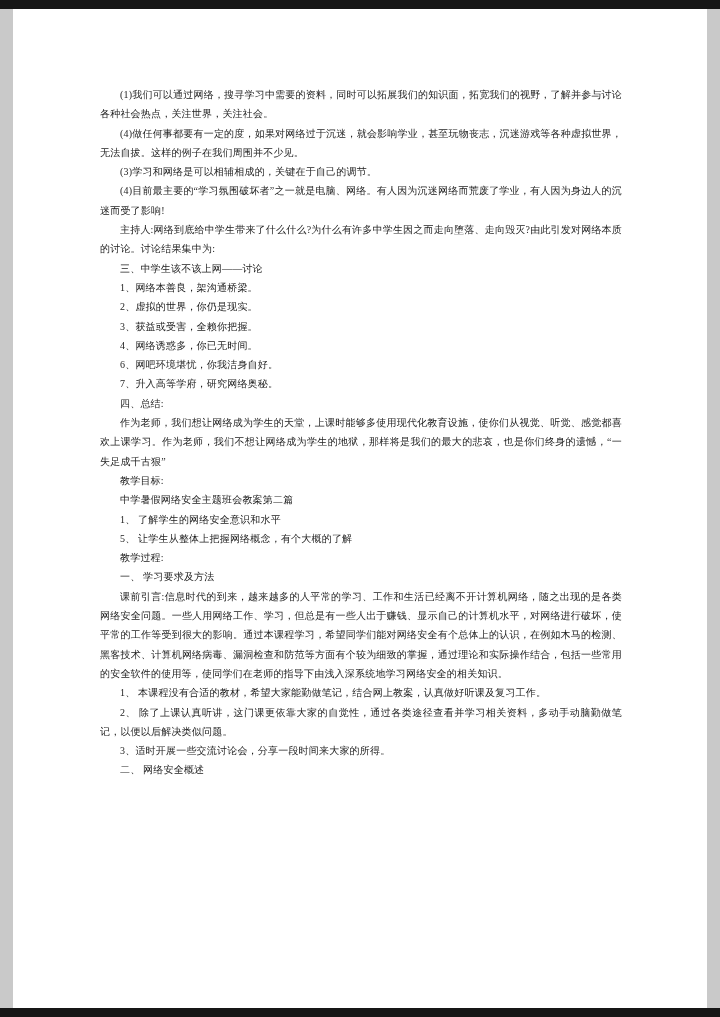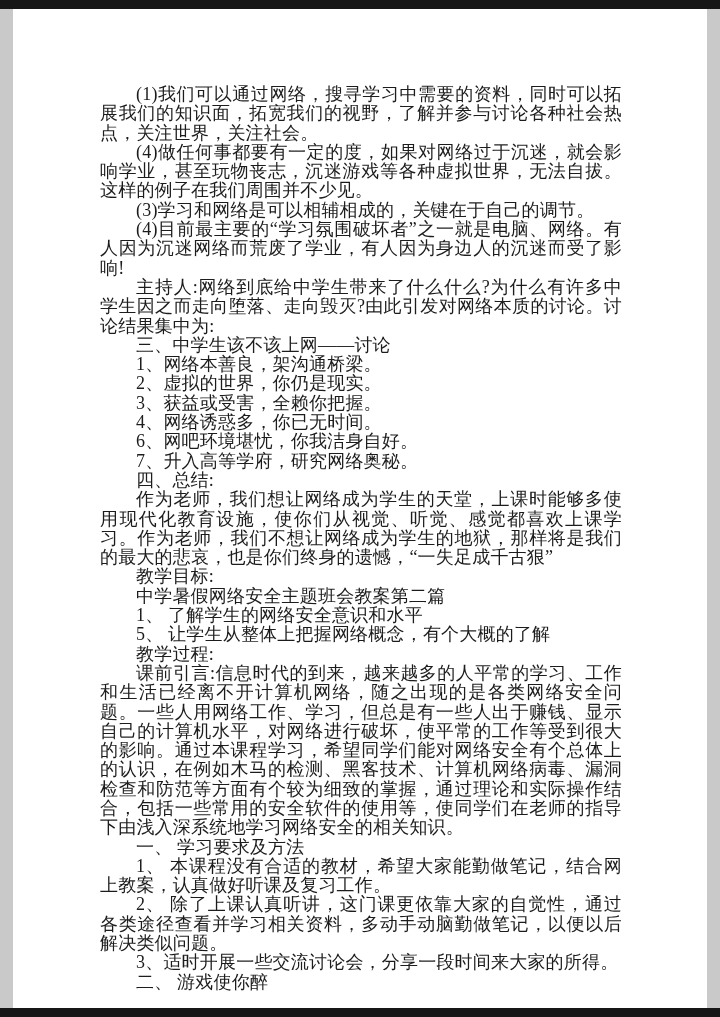--- a/index.html
+++ b/index.html
@@ -43,21 +43,21 @@
       position: absolute;
       top: 9px; left: 13px; right: 13px; bottom: 9px;
       background: #ffffff;
       box-sizing: border-box;
       padding: 76px 85px 0 87px;
       overflow: hidden;
     }
     .para {
       margin: 0;
       padding: 0;
-      font-size: 18px;
+      font-size: 10px;
       line-height: 19.3px;
       color: #1c1c1c;
       text-indent: 2em;
       text-align: justify;
       letter-spacing: 0.2px;
       word-break: break-all;
     }
   </style>
 </head>
 <body>
@@ -80,20 +80,20 @@
       <p class="para">4、网络诱惑多，你已无时间。</p>
       <p class="para">6、网吧环境堪忧，你我洁身自好。</p>
       <p class="para">7、升入高等学府，研究网络奥秘。</p>
       <p class="para">四、总结:</p>
       <p class="para">作为老师，我们想让网络成为学生的天堂，上课时能够多使用现代化教育设施，使你们从视觉、听觉、感觉都喜欢上课学习。作为老师，我们不想让网络成为学生的地狱，那样将是我们的最大的悲哀，也是你们终身的遗憾，“一失足成千古狠”</p>
       <p class="para">教学目标:</p>
       <p class="para">中学暑假网络安全主题班会教案第二篇</p>
       <p class="para">1、 了解学生的网络安全意识和水平</p>
       <p class="para">5、 让学生从整体上把握网络概念，有个大概的了解</p>
       <p class="para">教学过程:</p>
+      <p class="para">一、 学习要求及方法</p>
       <p class="para">课前引言:信息时代的到来，越来越多的人平常的学习、工作和生活已经离不开计算机网络，随之出现的是各类网络安全问题。一些人用网络工作、学习，但总是有一些人出于赚钱、显示自己的计算机水平，对网络进行破坏，使平常的工作等受到很大的影响。通过本课程学习，希望同学们能对网络安全有个总体上的认识，在例如木马的检测、黑客技术、计算机网络病毒、漏洞检查和防范等方面有个较为细致的掌握，通过理论和实际操作结合，包括一些常用的安全软件的使用等，使同学们在老师的指导下由浅入深系统地学习网络安全的相关知识。</p>
-      <p class="para">一、 学习要求及方法</p>
       <p class="para">1、 本课程没有合适的教材，希望大家能勤做笔记，结合网上教案，认真做好听课及复习工作。</p>
       <p class="para">2、 除了上课认真听讲，这门课更依靠大家的自觉性，通过各类途径查看并学习相关资料，多动手动脑勤做笔记，以便以后解决类似问题。</p>
       <p class="para">3、适时开展一些交流讨论会，分享一段时间来大家的所得。</p>
-      <p class="para">二、 游戏使你醉</p>
+      <p class="para">二、 网络安全概述</p>
     </div>
 </div>
 
 </body></html>

